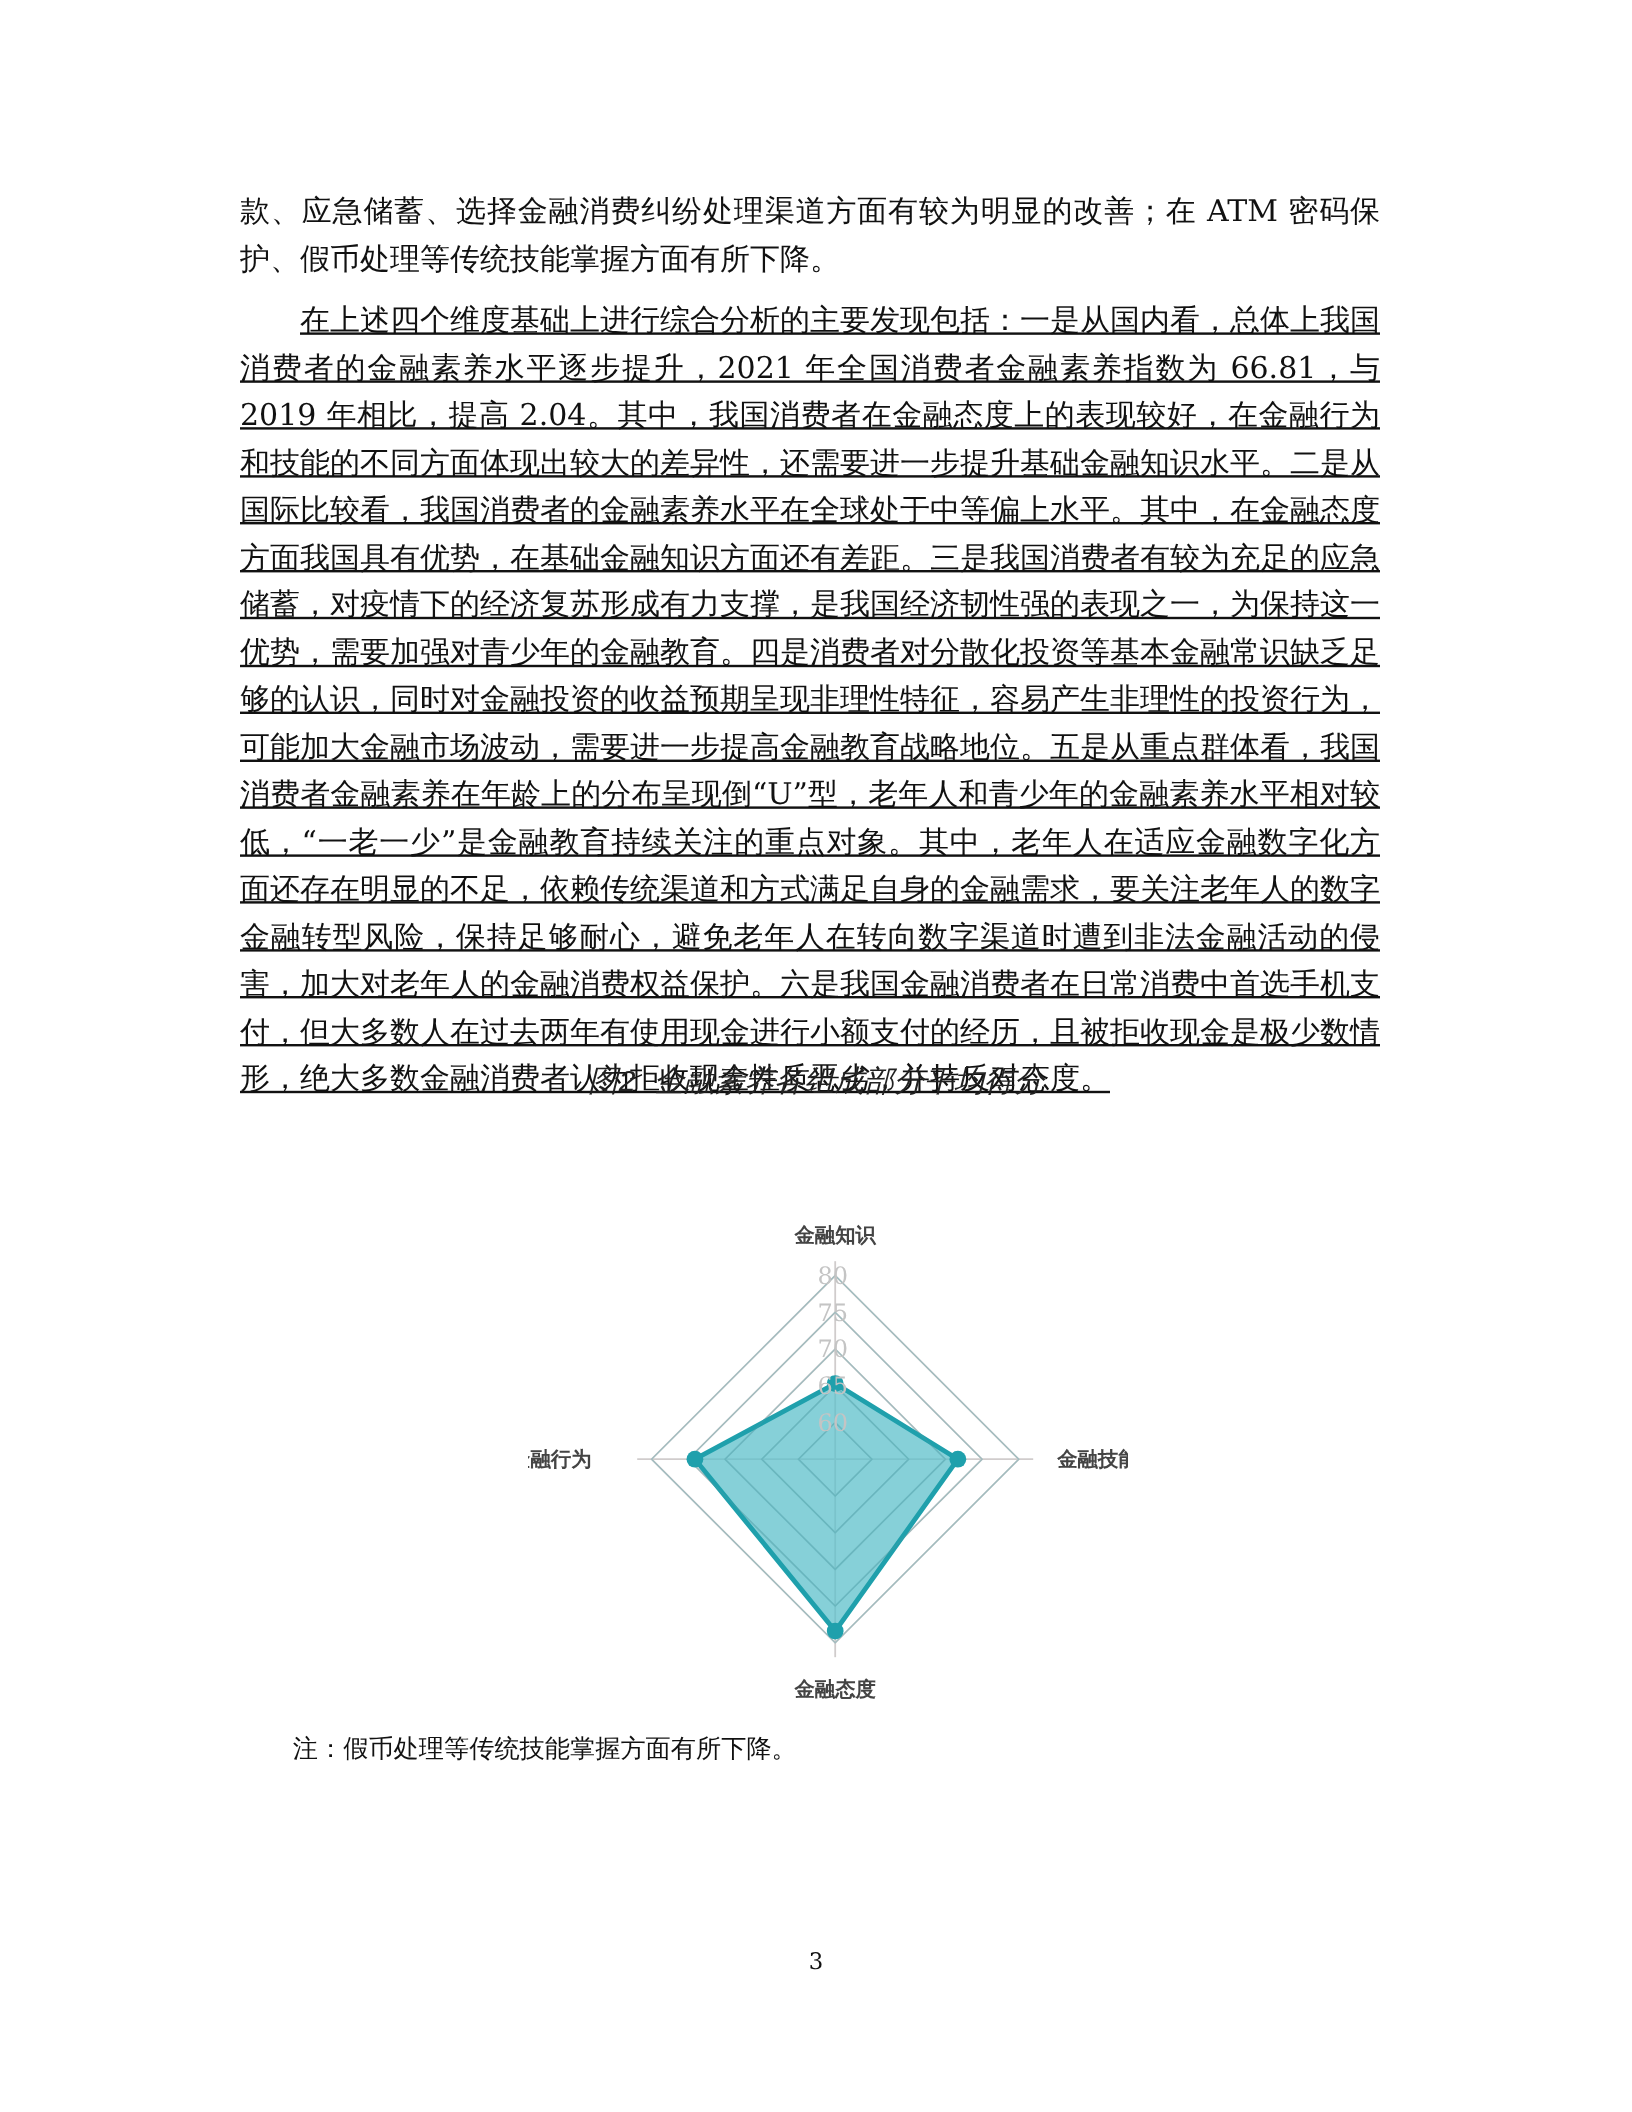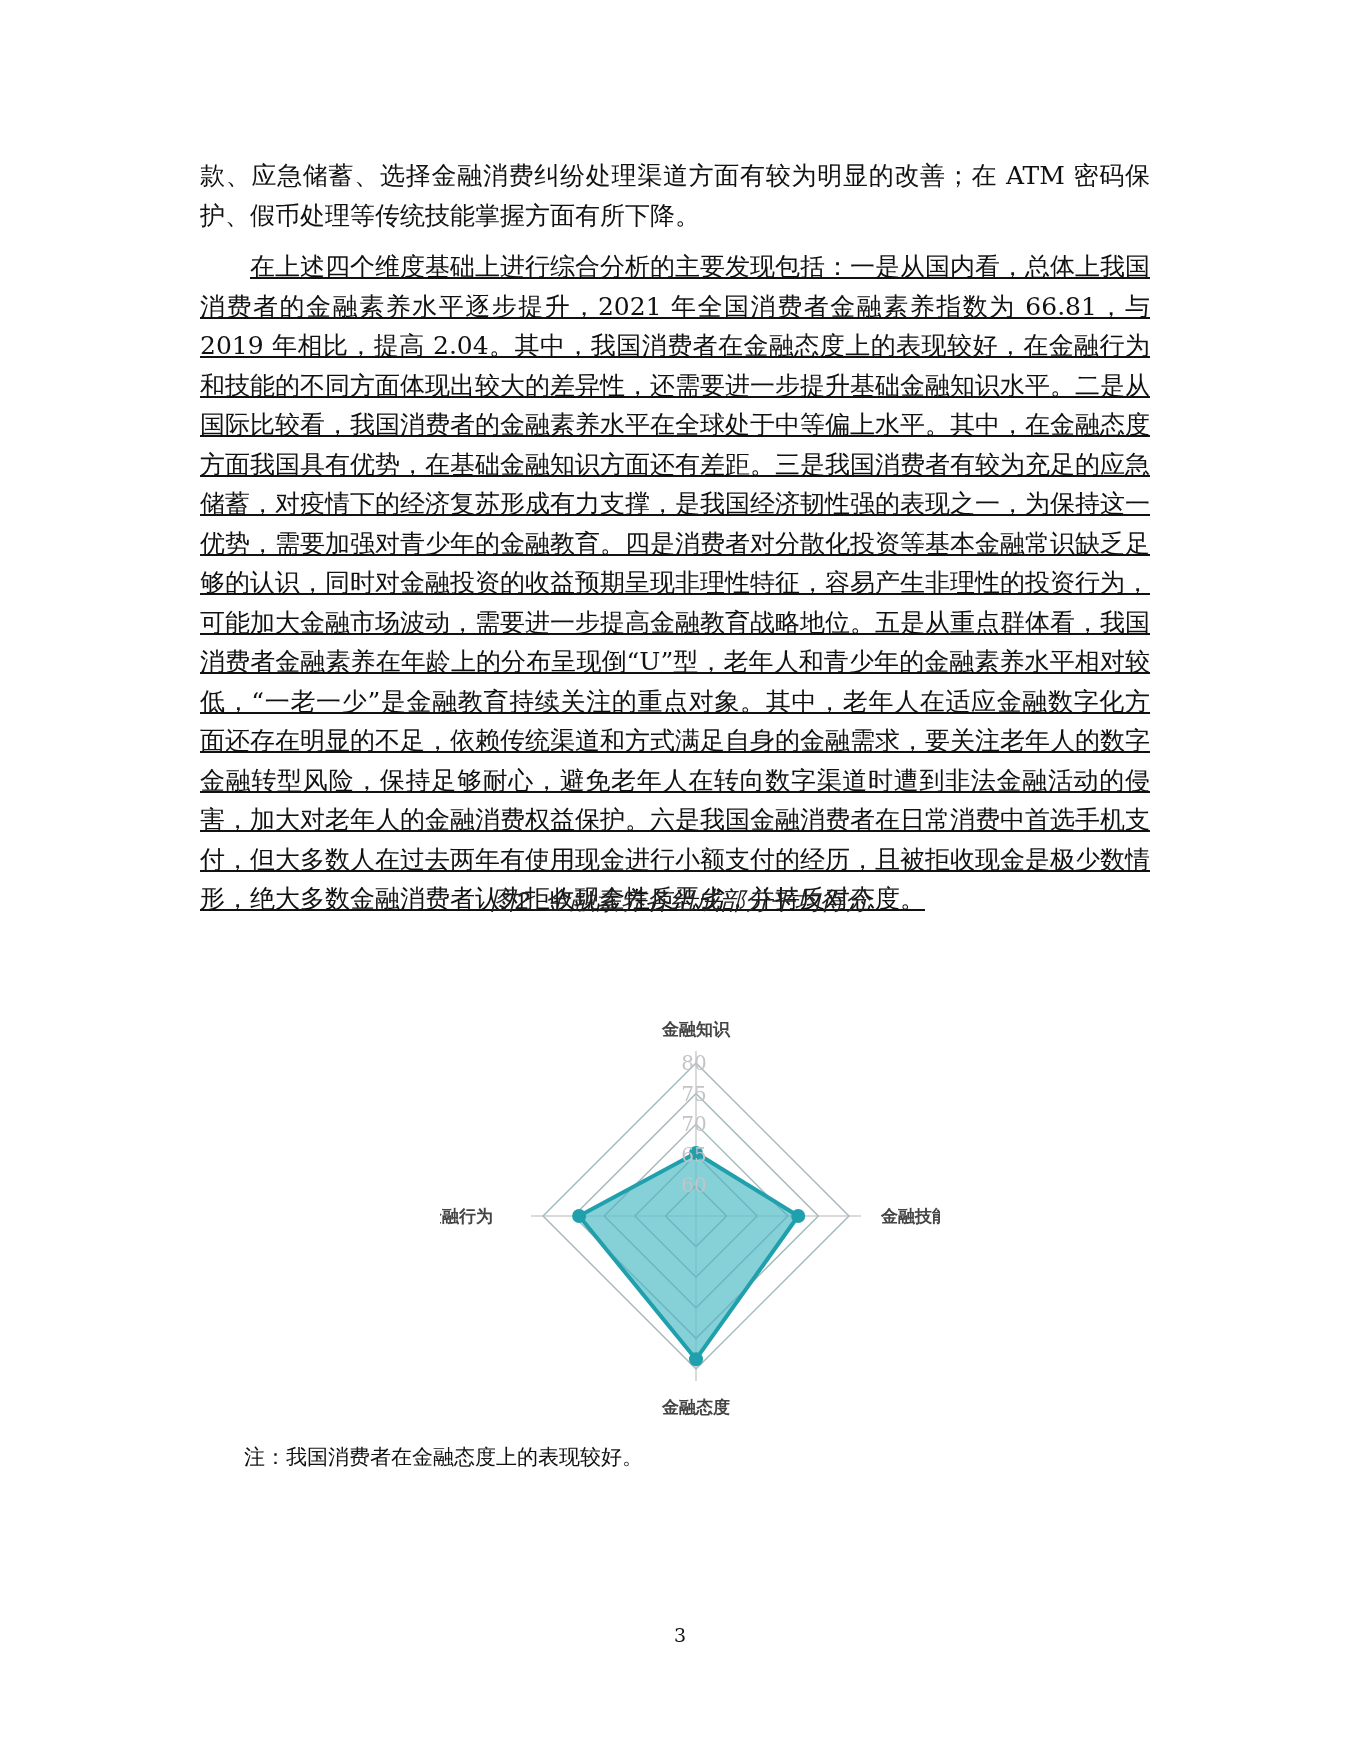--- a/index.html
+++ b/index.html
@@ -55,15 +55,15 @@
         <text x="254" y="151.2" text-anchor="middle" class="tick-label">70</text>
         <text x="254" y="120.6" text-anchor="middle" class="tick-label">75</text>
         <text x="254" y="90" text-anchor="middle" class="tick-label">80</text>
         <text x="256" y="55" text-anchor="middle" class="axis-label">金融知识</text>
         <text x="441" y="242" text-anchor="start" class="axis-label">金融技能</text>
         <text x="256" y="433" text-anchor="middle" class="axis-label">金融态度</text>
         <text x="53" y="242" text-anchor="end" class="axis-label">金融行为</text>
       </svg>
   </div>
 
-  <div class="note">注：我国消费者在金融态度上的表现较好。</div>
+  <div class="note">注：假币处理等传统技能掌握方面有所下降。</div>
   <div class="page-num">3</div>
 </div>
 
 </body></html>

